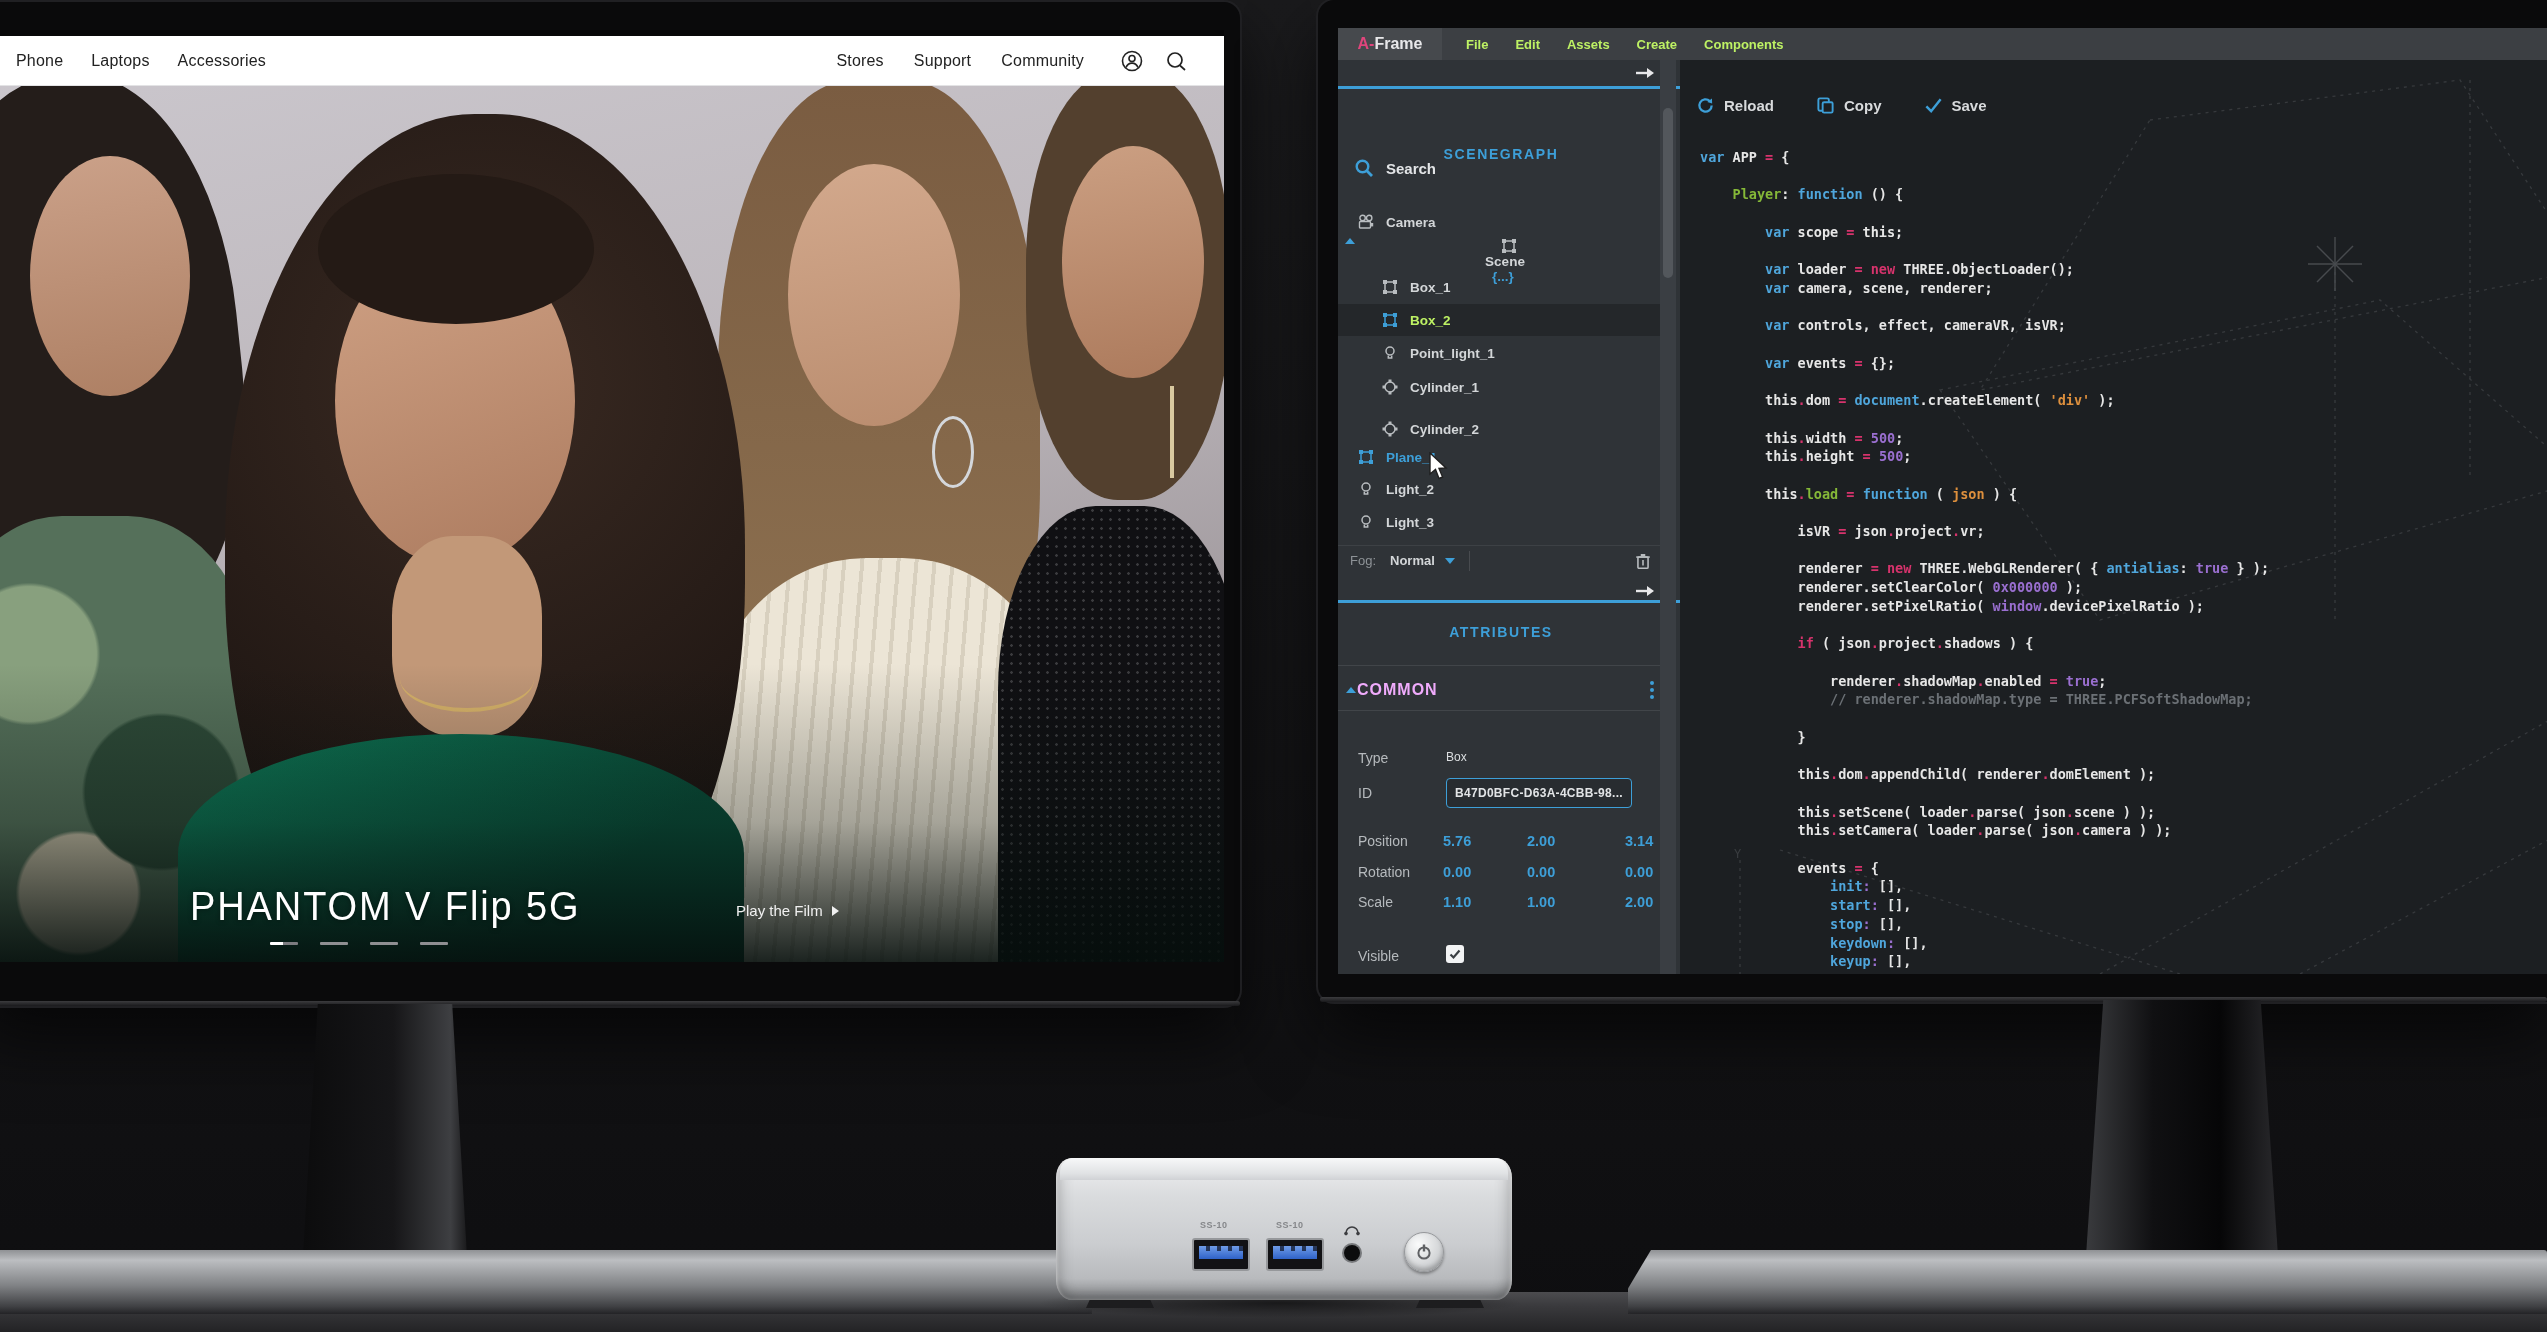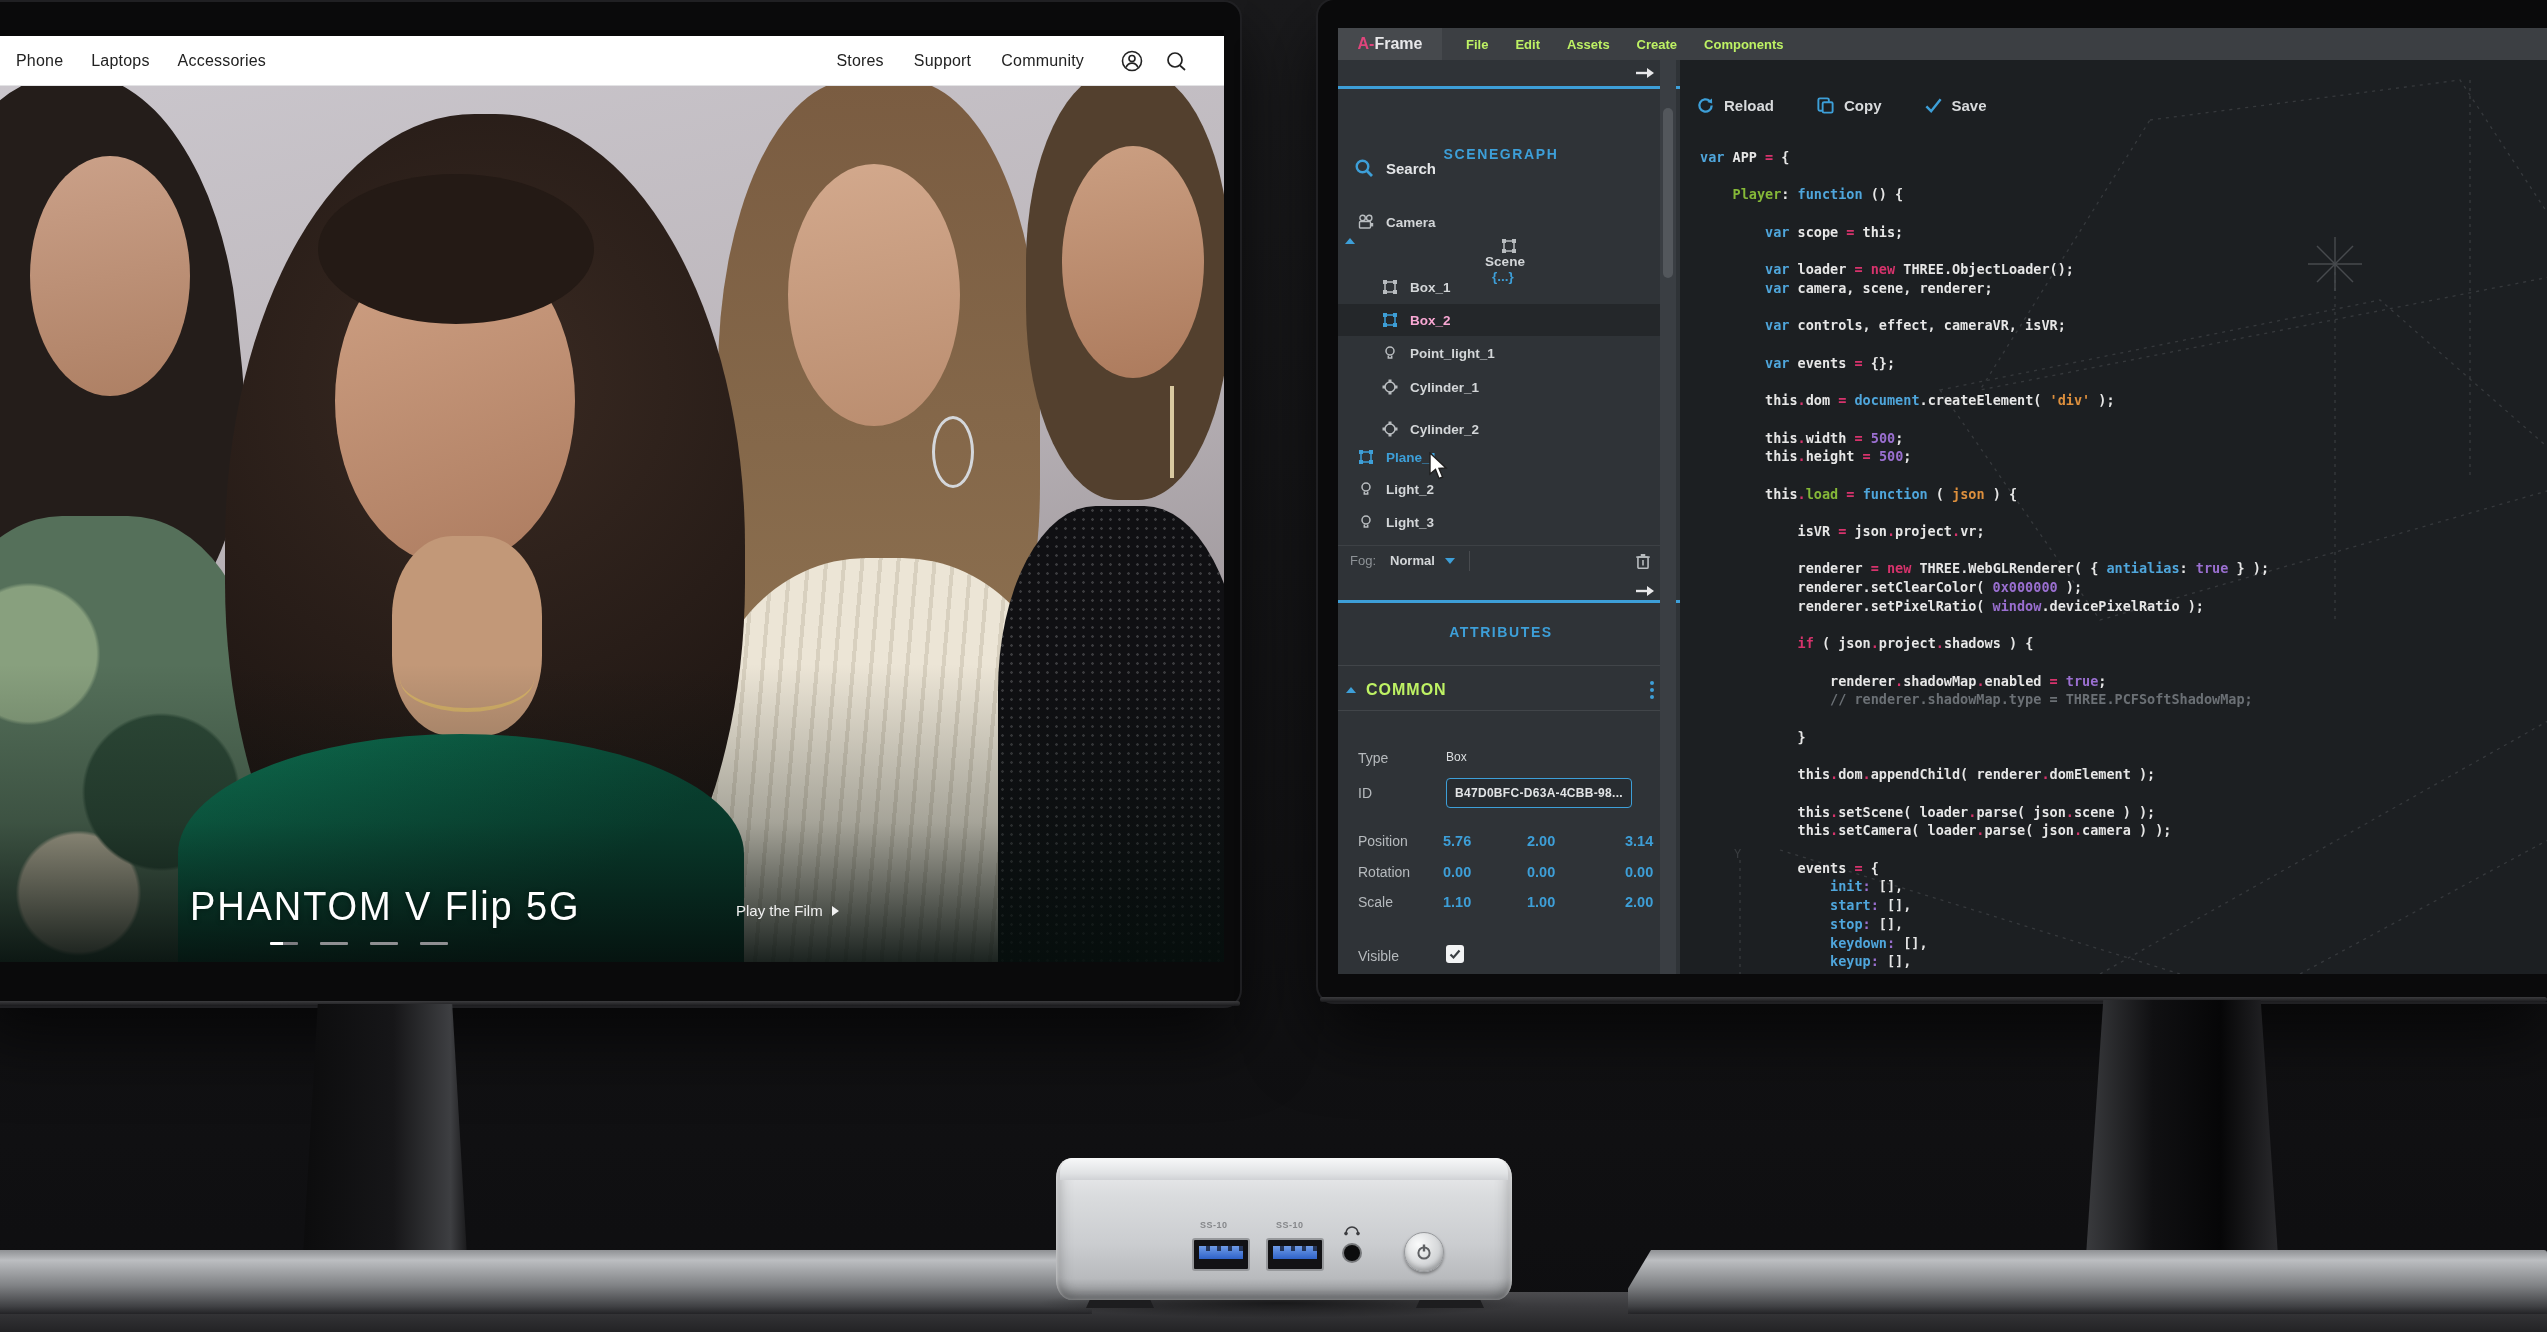--- a/index.html
+++ b/index.html
@@ -99,39 +99,39 @@
   .p-abs{position:absolute;}
   .blue-line{left:0;width:342px;height:3px;background:#3d9fd8;}
   .collapse-arrow{width:22px;height:14px;cursor:pointer;}
   .sec-title{left:0;width:326px;text-align:center;font-size:14px;font-weight:bold;letter-spacing:1.6px;color:#3d9fd8;}
   #search-label{font-size:15px;font-weight:bold;color:#e3e5e7;}
   .trow{position:absolute;left:0;width:322px;height:32px;display:flex;align-items:center;
     color:#d3d6d8;font-size:13.5px;font-weight:bold;cursor:pointer;}
   .trow .ticon{width:16px;height:16px;margin-left:20px;flex:none;color:#b9bdc0;}
   .trow.d1 .ticon{margin-left:44px;}
   .trow .tlabel{margin-left:12px;white-space:nowrap;}
-  .trow.sel{background:#24272a;color:#f9a8d4;}
+  .trow.sel{background:#24272a;color:#bef264;}
   .trow.sel .ticon{color:#3d9fd8;}
   .trow.hl{color:#3d9fd8;}
   .trow.hl .ticon{color:#3d9fd8;}
   .tsuffix{color:#3d9fd8;margin-left:8px;font-weight:bold;}
   .caret-up{width:0;height:0;border-left:5px solid transparent;border-right:5px solid transparent;
     border-bottom:6px solid #3d9fd8;position:absolute;left:7px;}
   .caret-down{width:0;height:0;border-left:5px solid transparent;border-right:5px solid transparent;
     border-top:6px solid #3d9fd8;display:inline-block;}
   #fog-row{left:0;top:485px;width:322px;height:30px;border-top:1px solid rgba(255,255,255,.07);
     display:flex;align-items:center;}
   #fog-label{margin-left:12px;font-size:13px;color:#8e9397;}
   #fog-value{margin-left:14px;font-size:13px;color:#d3d6d8;font-weight:bold;cursor:pointer;}
   #fog-caret{margin-left:10px;cursor:pointer;}
   #fog-sep{width:1px;height:20px;background:rgba(255,255,255,.12);margin-left:14px;}
   #trash-btn{position:absolute;left:296px;top:6px;width:18px;height:18px;cursor:pointer;color:#b9bdc0;}
   .divider{left:0;width:322px;height:1px;background:rgba(255,255,255,.09);}
   #common-row{left:0;top:614px;width:322px;height:32px;display:flex;align-items:center;}
-  #common-label{margin-left:28px;font-size:16px;font-weight:bold;letter-spacing:1px;color:#bef264;}
+  #common-label{margin-left:19px;font-size:16px;font-weight:bold;letter-spacing:1px;color:#f0abfc;}
   #kebab{position:absolute;left:312px;top:7px;display:flex;flex-direction:column;gap:3px;cursor:pointer;}
   #kebab span{width:4px;height:4px;border-radius:50%;background:#3d9fd8;}
   .alabel{position:absolute;left:20px;font-size:14px;color:#b6babd;}
   .avalue{position:absolute;font-size:12px;color:#dcdfe1;}
   #id-input{position:absolute;left:108px;top:-7px;width:186px;height:30px;border:1.5px solid #3d9fd8;border-radius:4px;
     background:#282c30;color:#e2e4e6;font-size:12px;font-weight:bold;display:flex;align-items:center;padding-left:8px;
     letter-spacing:.3px;cursor:text;}
   .trow3{position:absolute;left:0;width:322px;height:22px;}
   .tval{position:absolute;font-size:14.5px;font-weight:bold;color:#3d9fd8;cursor:pointer;}
   .tv1{left:105px;} .tv2{left:189px;} .tv3{left:287px;}

